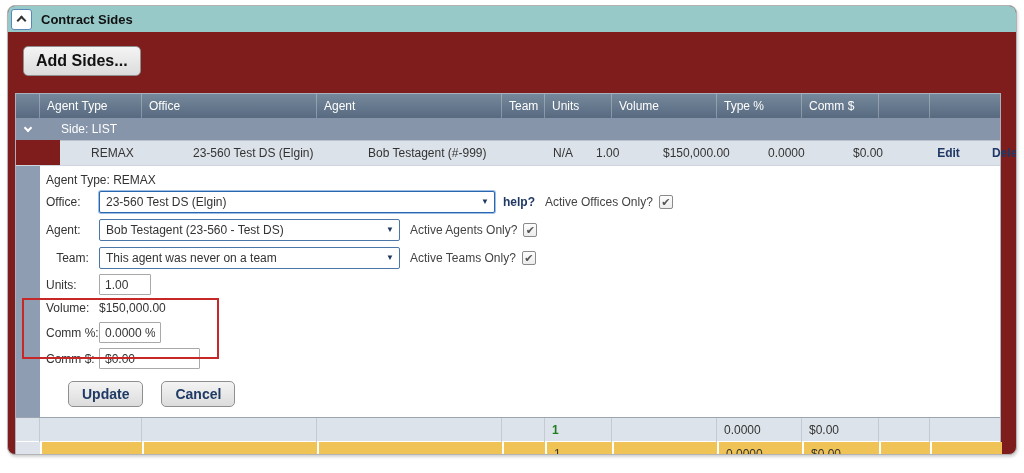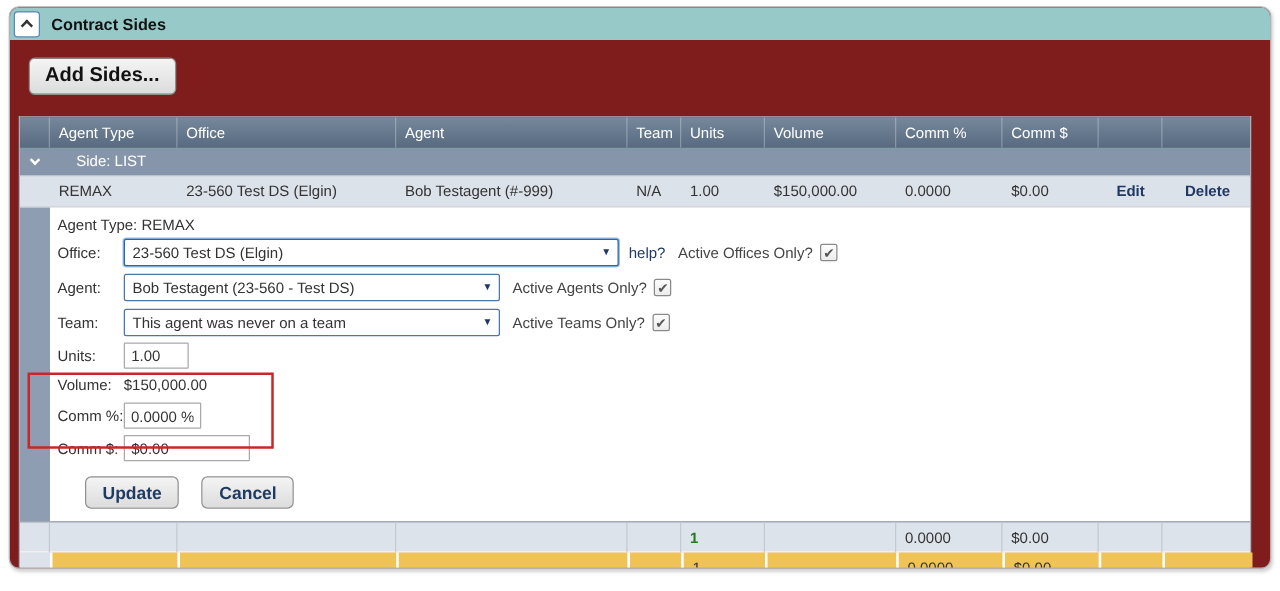--- a/index.html
+++ b/index.html
@@ -24,35 +24,35 @@
   
   .grid { position:absolute; left:7px; top:87px; width:986px; border:1px solid #a8b2bf; border-bottom:none; }
   .row { display:grid; grid-template-columns:24px 102px 175px 185px 43px 67px 105px 85px 77px 51px 72px; }
   .hdr { background:linear-gradient(#76889b,#576a80); color:#fff; height:24px; }
   .hdr .cell { line-height:24px; padding-left:7px; border-right:1px solid rgba(255,255,255,.28);
     overflow:hidden; white-space:nowrap; }
   .hdr .cell:last-child { border-right:none; }
   .siderow { background:#8795aa; color:#fff; height:22px; display:flex; align-items:center; }
   .siderow .strip { width:24px; display:flex; justify-content:center; }
   .siderow .side-label { margin-left:21px; }
-  .datarow { background:#dce2ea; height:25px; border-top:1px solid #b9c2cd; }
+  .datarow { background:#dce2ea; height:25px; border-top:1px solid #b9c2cd;margin-left:44px; }
   .datarow .cell { line-height:25px; padding-left:7px; white-space:nowrap; overflow:hidden; }
   .link { font-weight:bold; color:#1f3864; cursor:pointer; text-align:center; padding-left:0 !important; }
   
   .formwrap { display:flex; background:#fff; border-top:1px solid #cfd5dc; }
   .formstrip { width:24px; background:#8e9db2; }
   .formbody { flex:1; padding:5px 0 0 6px; }
   .fline { display:flex; align-items:center; }
   .flabel { flex:0 0 53px; color:#333; }
   .agent-type-line { height:18px; line-height:18px; margin-bottom:2px; }
   .dropdown { height:22px; background:#fff; border:1px solid #4a76a8; border-radius:2px;
     display:flex; align-items:center; justify-content:space-between; padding:0 5px 0 6px; cursor:pointer; }
   .dropdown.focused { border:1px solid #2a66b0; box-shadow:0 0 0 1px #9dbfe4; }
   .caret { font-size:8px; color:#1f3864; line-height:1; }
-  .help-link { font-weight:normal; color:#1f3864; margin-left:8px; cursor:pointer;text-align:center; }
+  .help-link { font-weight:bold; color:#1f3864; margin-left:8px; cursor:pointer;text-align:center; }
   .chk-label { color:#444; margin-left:10px; }
   .checkbox { width:14px; height:14px; border:1px solid #8a8a8a; border-radius:2px; margin-left:6px;
     background:linear-gradient(#fdfdfd,#ececec); display:flex; align-items:center; justify-content:center;
     font-size:11px; color:#555; cursor:pointer; }
   .tinput { height:21px; border:1px solid #a9a9a9; border-radius:1px; padding:0 5px;
     font-family:"Liberation Sans", sans-serif; font-size:12px; color:#333; background:#fff; }
   .btnrow { margin:12px 0 10px 22px; display:flex; gap:18px; }
   .action-btn { padding:4px 13px; font-weight:bold; font-size:14px; color:#1f3a63; border-radius:5px; }
   
   .subtotalrow { background:#dde3ea; height:24px; border-top:1px solid #9aa5b1; }
@@ -83,21 +83,21 @@
   <div class="grid">
 
     <div class="row hdr">
       <div class="cell"></div>
       <div class="cell">Agent Type</div>
       <div class="cell">Office</div>
       <div class="cell">Agent</div>
       <div class="cell">Team</div>
       <div class="cell">Units</div>
       <div class="cell">Volume</div>
-      <div class="cell">Comm %</div>
+      <div class="cell">Type %</div>
       <div class="cell">Comm $</div>
       <div class="cell"></div>
       <div class="cell"></div>
     </div>
 
     <div class="siderow">
       <span class="strip">
         <span class="chev-down"></span>
       </span>
       <span class="side-label">Side: LIST</span>
@@ -137,21 +137,21 @@
         <div class="fline" style="margin-bottom:6px;">
           <span class="flabel">Agent:</span>
           <div class="dropdown" style="width:301px;">
             <span>Bob Testagent (23-560 - Test DS)</span>
             <span class="caret">▼</span>
           </div>
           <span class="chk-label">Active Agents Only?</span>
           <span class="checkbox">✔</span>
         </div>
 
-        <div class="fline" style="margin-bottom:5px;">
+        <div class="fline" style="margin-bottom:5px;text-align:center;">
           <span class="flabel">Team:</span>
           <div class="dropdown" style="width:301px;">
             <span>This agent was never on a team</span>
             <span class="caret">▼</span>
           </div>
           <span class="chk-label">Active Teams Only?</span>
           <span class="checkbox">✔</span>
         </div>
 
         <div class="fline" style="margin-bottom:4px;">

